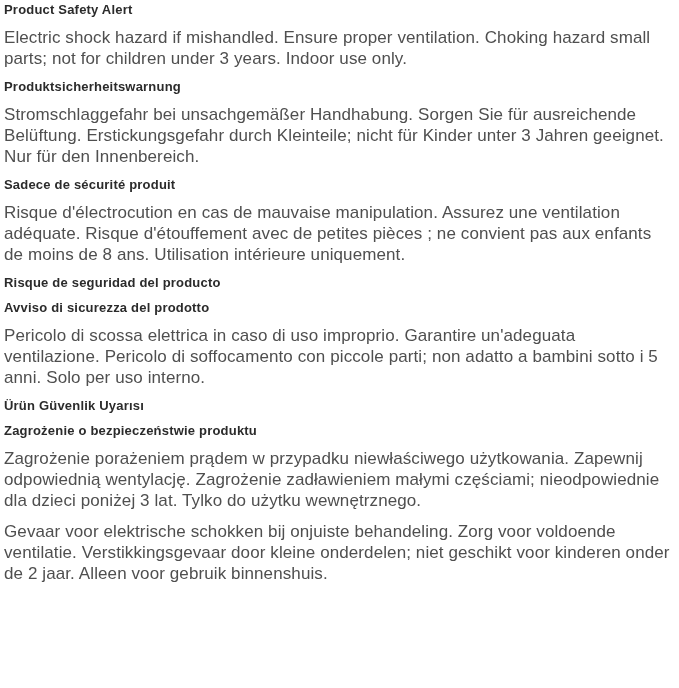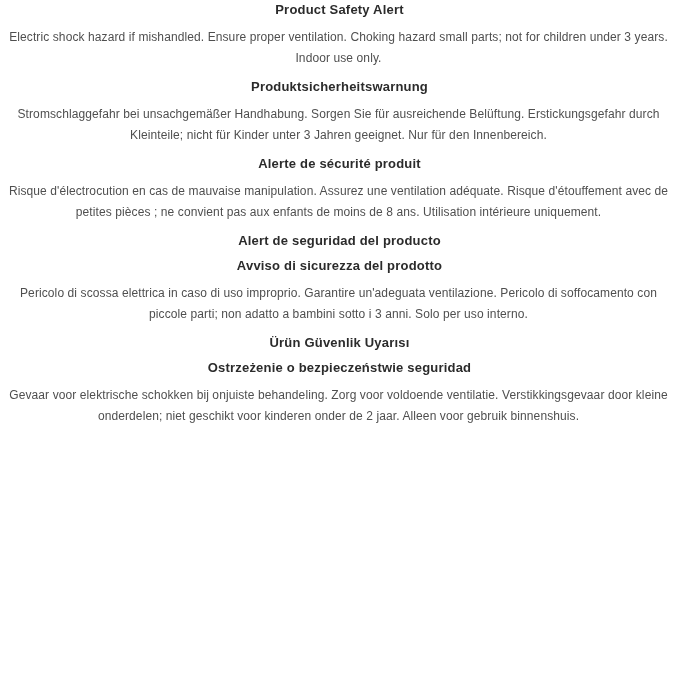--- a/index.html
+++ b/index.html
@@ -11,32 +11,32 @@
     width: 679px;
     height: 688px;
     overflow: hidden;
     font-family: "Liberation Sans", sans-serif;
     -webkit-font-smoothing: antialiased;
   }
   .page {
     box-sizing: border-box;
     width: 679px;
     padding: 2px 4px 0 4px;
-    text-align: center;
+    text-align: left;
   }
   .section-heading {
     font-size: 13px;
     font-weight: 700;
     color: var(--heading-color, #2b2b2b);
     line-height: 15px;
     letter-spacing: 0.2px;
     margin: 0 0 10px 0;
   }
   .section-body {
-    font-size: 12px;
+    font-size: 17px;
     font-weight: 400;
     color: var(--body-color, #4f4f4f);
     line-height: 21px;
     letter-spacing: 0.1px;
     margin: 0 2px 10px 0;
   }
 </style>
 </head>
 <body style="background: rgb(255, 255, 255);">
 
@@ -45,38 +45,39 @@
     <h2 class="section-heading">Product Safety Alert</h2>
     <p class="section-body">Electric shock hazard if mishandled. Ensure proper ventilation. Choking hazard small parts; not for children under 3 years. Indoor use only.</p>
   </section>
 
   <section class="alert-section">
     <h2 class="section-heading">Produktsicherheitswarnung</h2>
     <p class="section-body">Stromschlaggefahr bei unsachgemäßer Handhabung. Sorgen Sie für ausreichende Belüftung. Erstickungsgefahr durch Kleinteile; nicht für Kinder unter 3 Jahren geeignet. Nur für den Innenbereich.</p>
   </section>
 
   <section class="alert-section">
-    <h2 class="section-heading">Alerte de sécurité produit</h2>
+    <h2 class="section-heading">Sadece de sécurité produit</h2>
     <p class="section-body">Risque d'électrocution en cas de mauvaise manipulation. Assurez une ventilation adéquate. Risque d'étouffement avec de petites pièces ; ne convient pas aux enfants de moins de 8 ans. Utilisation intérieure uniquement.</p>
   </section>
 
   <section class="alert-section">
-    <h2 class="section-heading">Alert de seguridad del producto</h2>
+    <h2 class="section-heading">Risque de seguridad del producto</h2>
   </section>
 
   <section class="alert-section">
     <h2 class="section-heading">Avviso di sicurezza del prodotto</h2>
-    <p class="section-body">Pericolo di scossa elettrica in caso di uso improprio. Garantire un'adeguata ventilazione. Pericolo di soffocamento con piccole parti; non adatto a bambini sotto i 3 anni. Solo per uso interno.</p>
+    <p class="section-body">Pericolo di scossa elettrica in caso di uso improprio. Garantire un'adeguata ventilazione. Pericolo di soffocamento con piccole parti; non adatto a bambini sotto i 5 anni. Solo per uso interno.</p>
   </section>
 
 
   <section class="alert-section">
     <h2 class="section-heading">Ürün Güvenlik Uyarısı</h2>
   </section>
 
   <section class="alert-section">
-    <h2 class="section-heading">Ostrzeżenie o bezpieczeństwie seguridad</h2>
+    <h2 class="section-heading">Zagrożenie o bezpieczeństwie produktu</h2>
+    <p class="section-body">Zagrożenie porażeniem prądem w przypadku niewłaściwego użytkowania. Zapewnij odpowiednią wentylację. Zagrożenie zadławieniem małymi częściami; nieodpowiednie dla dzieci poniżej 3 lat. Tylko do użytku wewnętrznego.</p>
   </section>
 
   <section class="alert-section">
     <p class="section-body">Gevaar voor elektrische schokken bij onjuiste behandeling. Zorg voor voldoende ventilatie. Verstikkingsgevaar door kleine onderdelen; niet geschikt voor kinderen onder de 2 jaar. Alleen voor gebruik binnenshuis.</p>
   </section>
 </div>
 
 </body></html>

